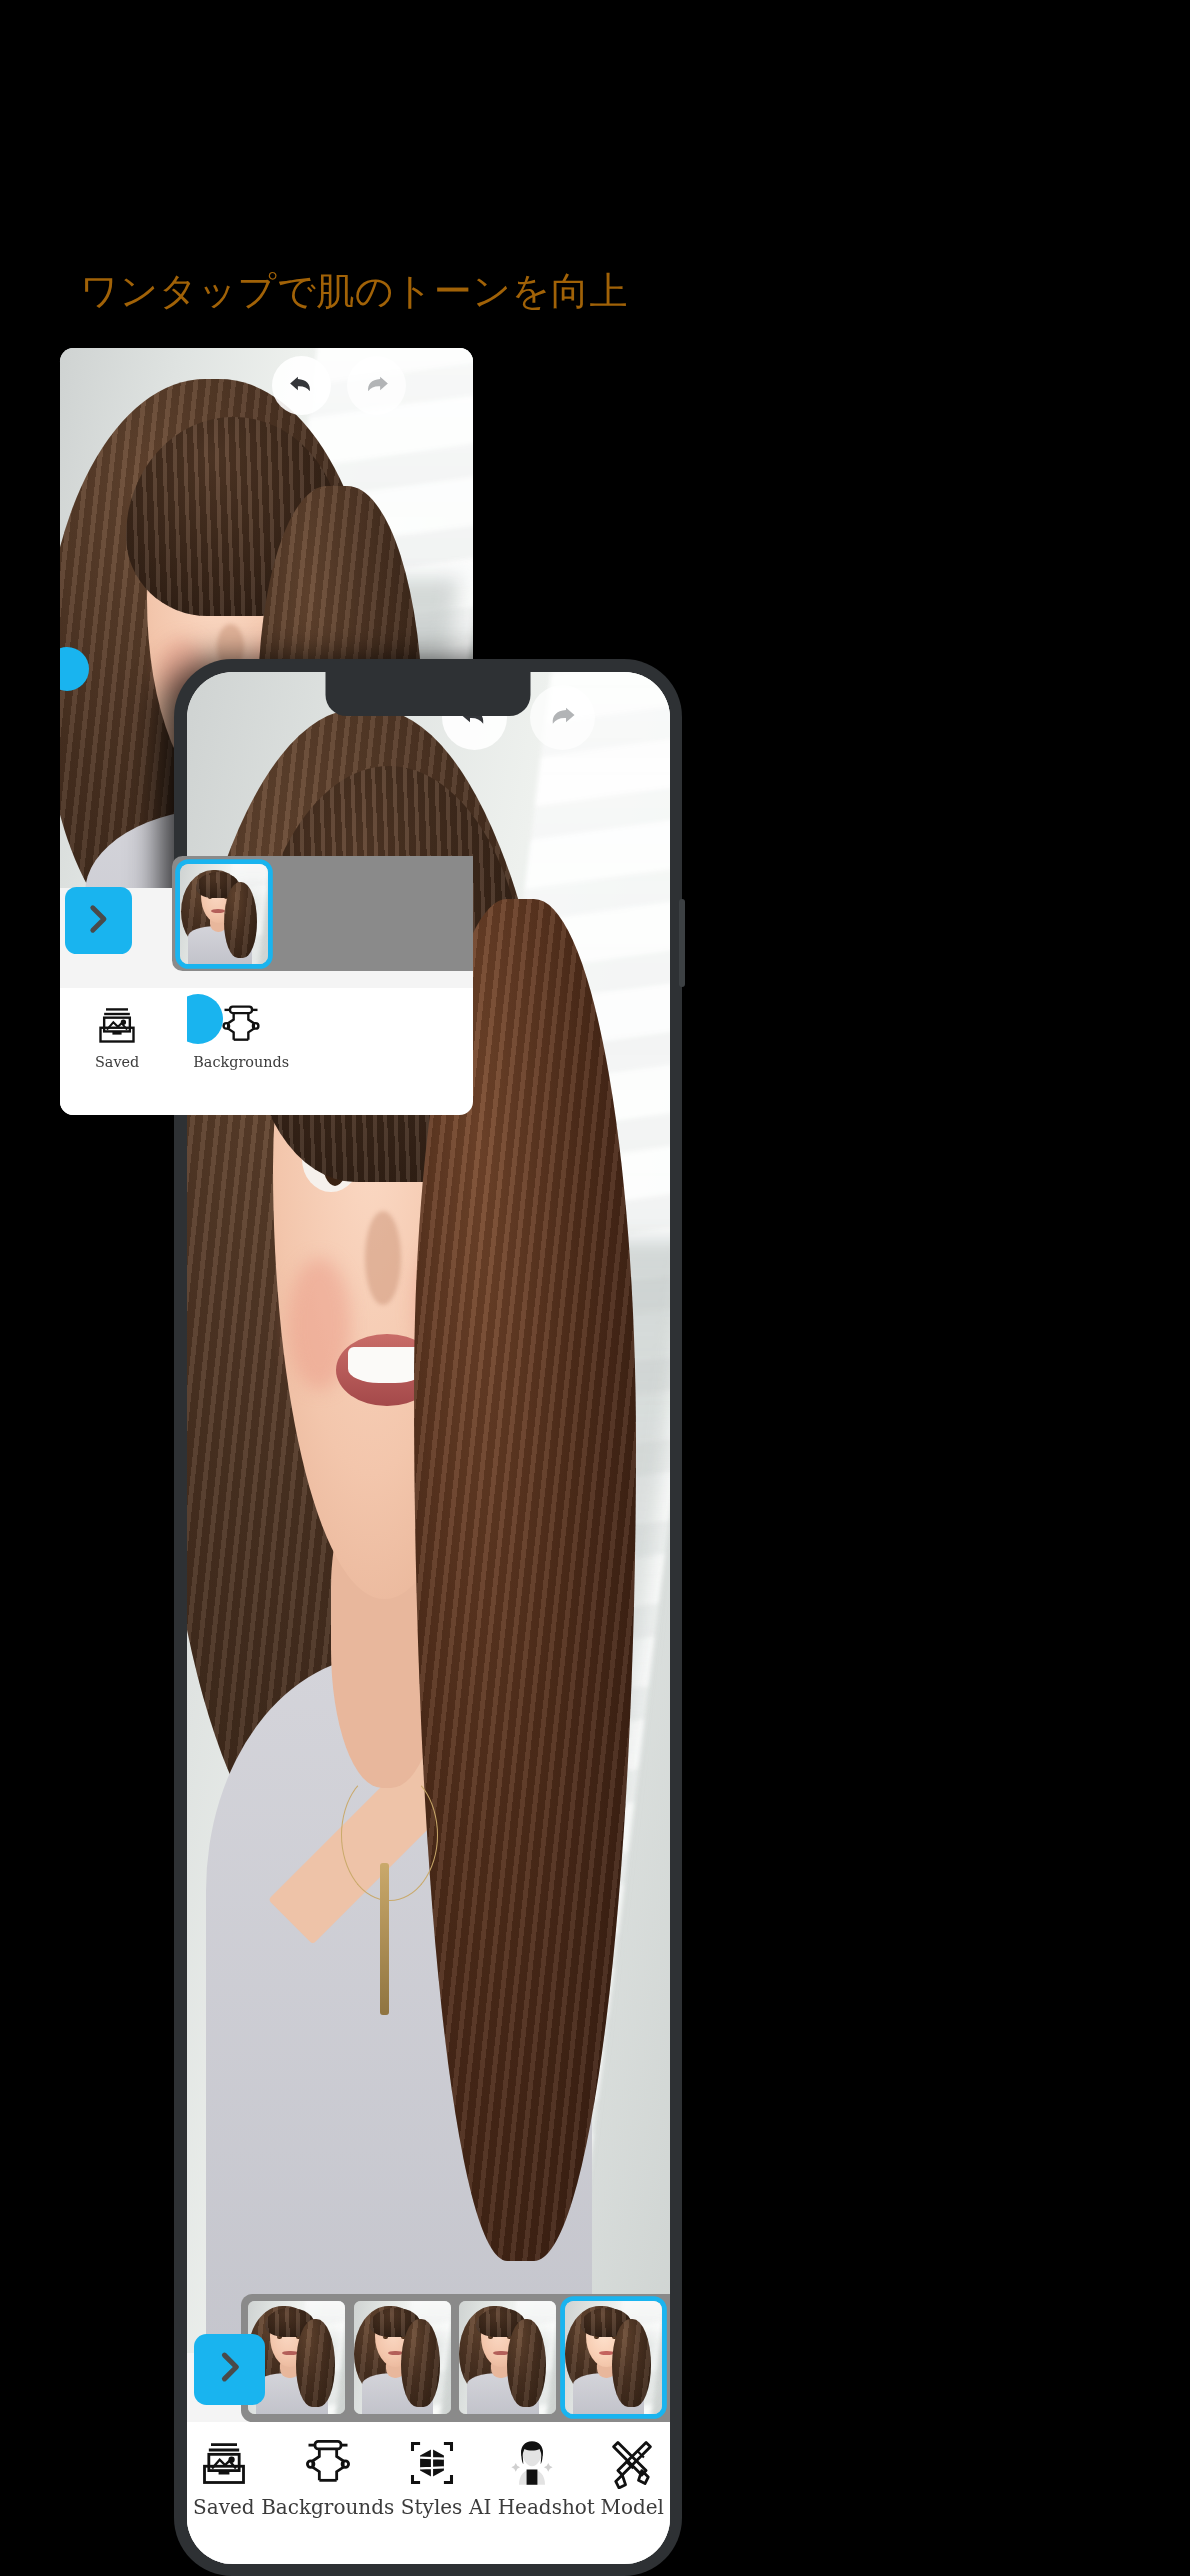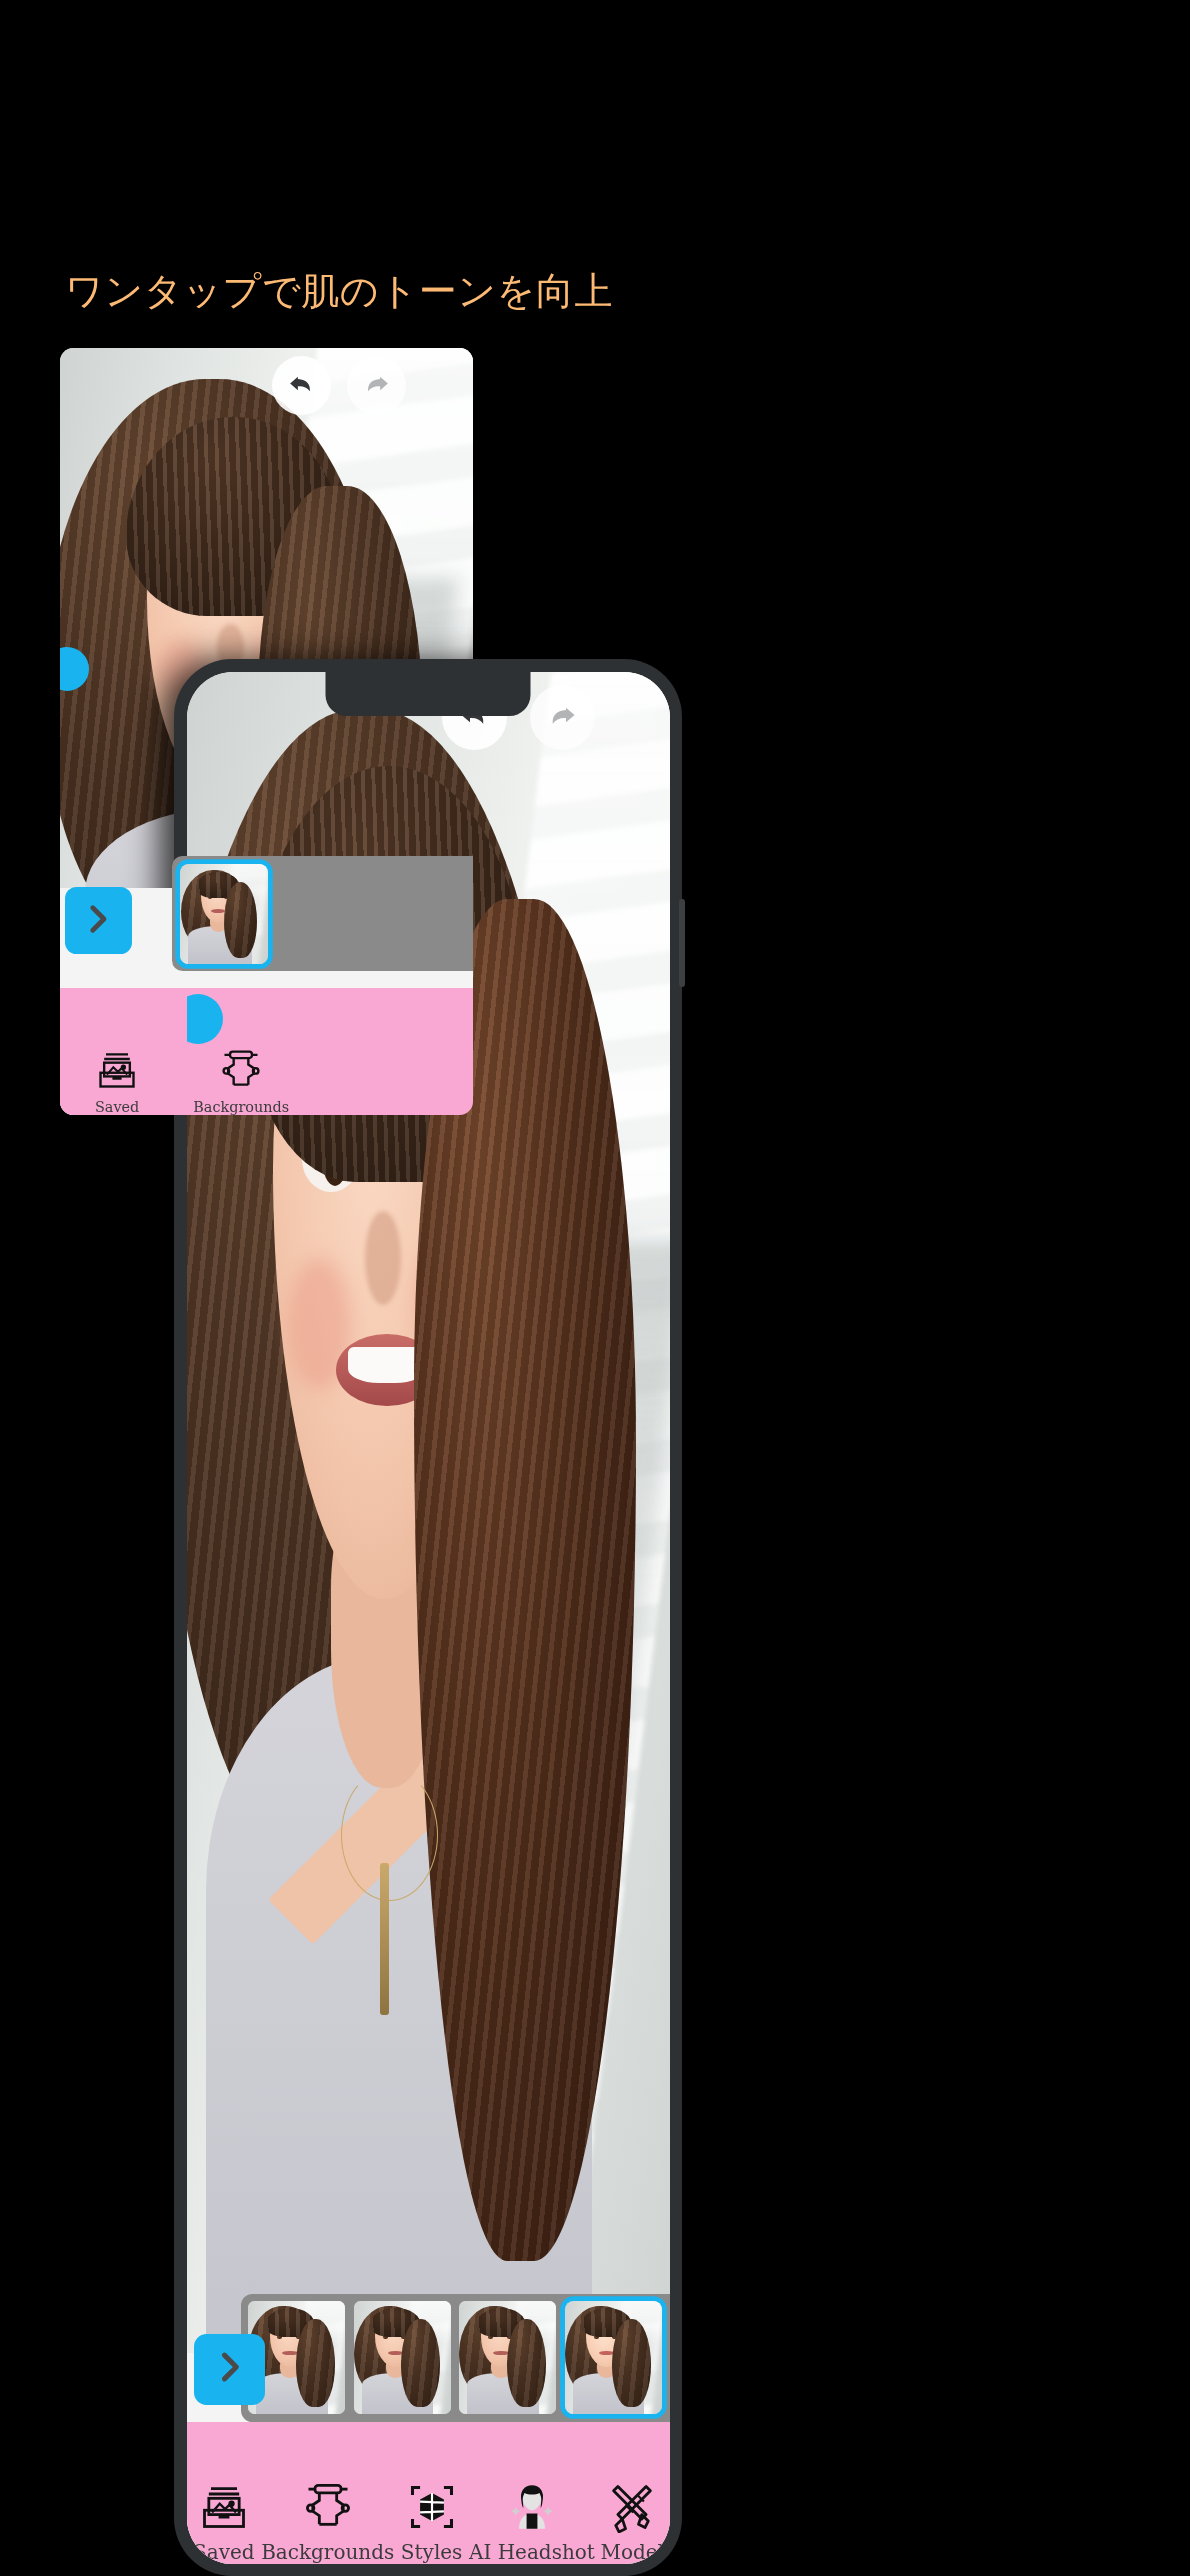--- a/index.html
+++ b/index.html
@@ -5,22 +5,22 @@
   * { margin:0; padding:0; box-sizing:border-box; }
   html,body { background:#000; }
   body {
     width:1190px; height:2576px;
     font-family:"Liberation Sans", sans-serif;
     overflow:hidden; position:relative;
   }
 
   
   .headline {
-    position:absolute; left:65px; top:266px;
-    font-size:38px; line-height:1.35; color:#fdba74;
+    position:absolute; left:80px; top:266px;
+    font-size:38px; line-height:1.35; color:#a16207;
     letter-spacing:0.5px; white-space:nowrap;
     font-family:"DejaVu Sans", sans-serif;
   }
 
   
   .phone { position:absolute; }
 
   
   .phone-back {
     left:60px; top:348px; width:413px; height:767px;
@@ -146,22 +146,22 @@
   }
   .thumb {
     position:relative; border-radius:6.7px; overflow:hidden;
     background:#cfd3d2; flex:0 0 auto;
   }
   .thumb.sel { box-shadow:0 0 0 4.8px #19b4ef; border-radius:8.6px; }
 
   
   .navbar {
     position:absolute; left:0; right:0; bottom:0;
-    background:#f9a8d4; display:flex; z-index:32;
-    align-items:flex-end; justify-content:space-around;
+    background:#ffffff; display:flex; z-index:32;
+    align-items:flex-start; justify-content:space-around;
     padding-top:15.3px;
   }
   .nav-item {
     display:flex; flex-direction:column; align-items:center;
     gap:6.7px; flex:1 1 0;
   }
   .nav-item svg { display:block; }
   .nav-label {
     font-size:20px; color:#3b3b3b;
     font-family:"DejaVu Serif", serif;

